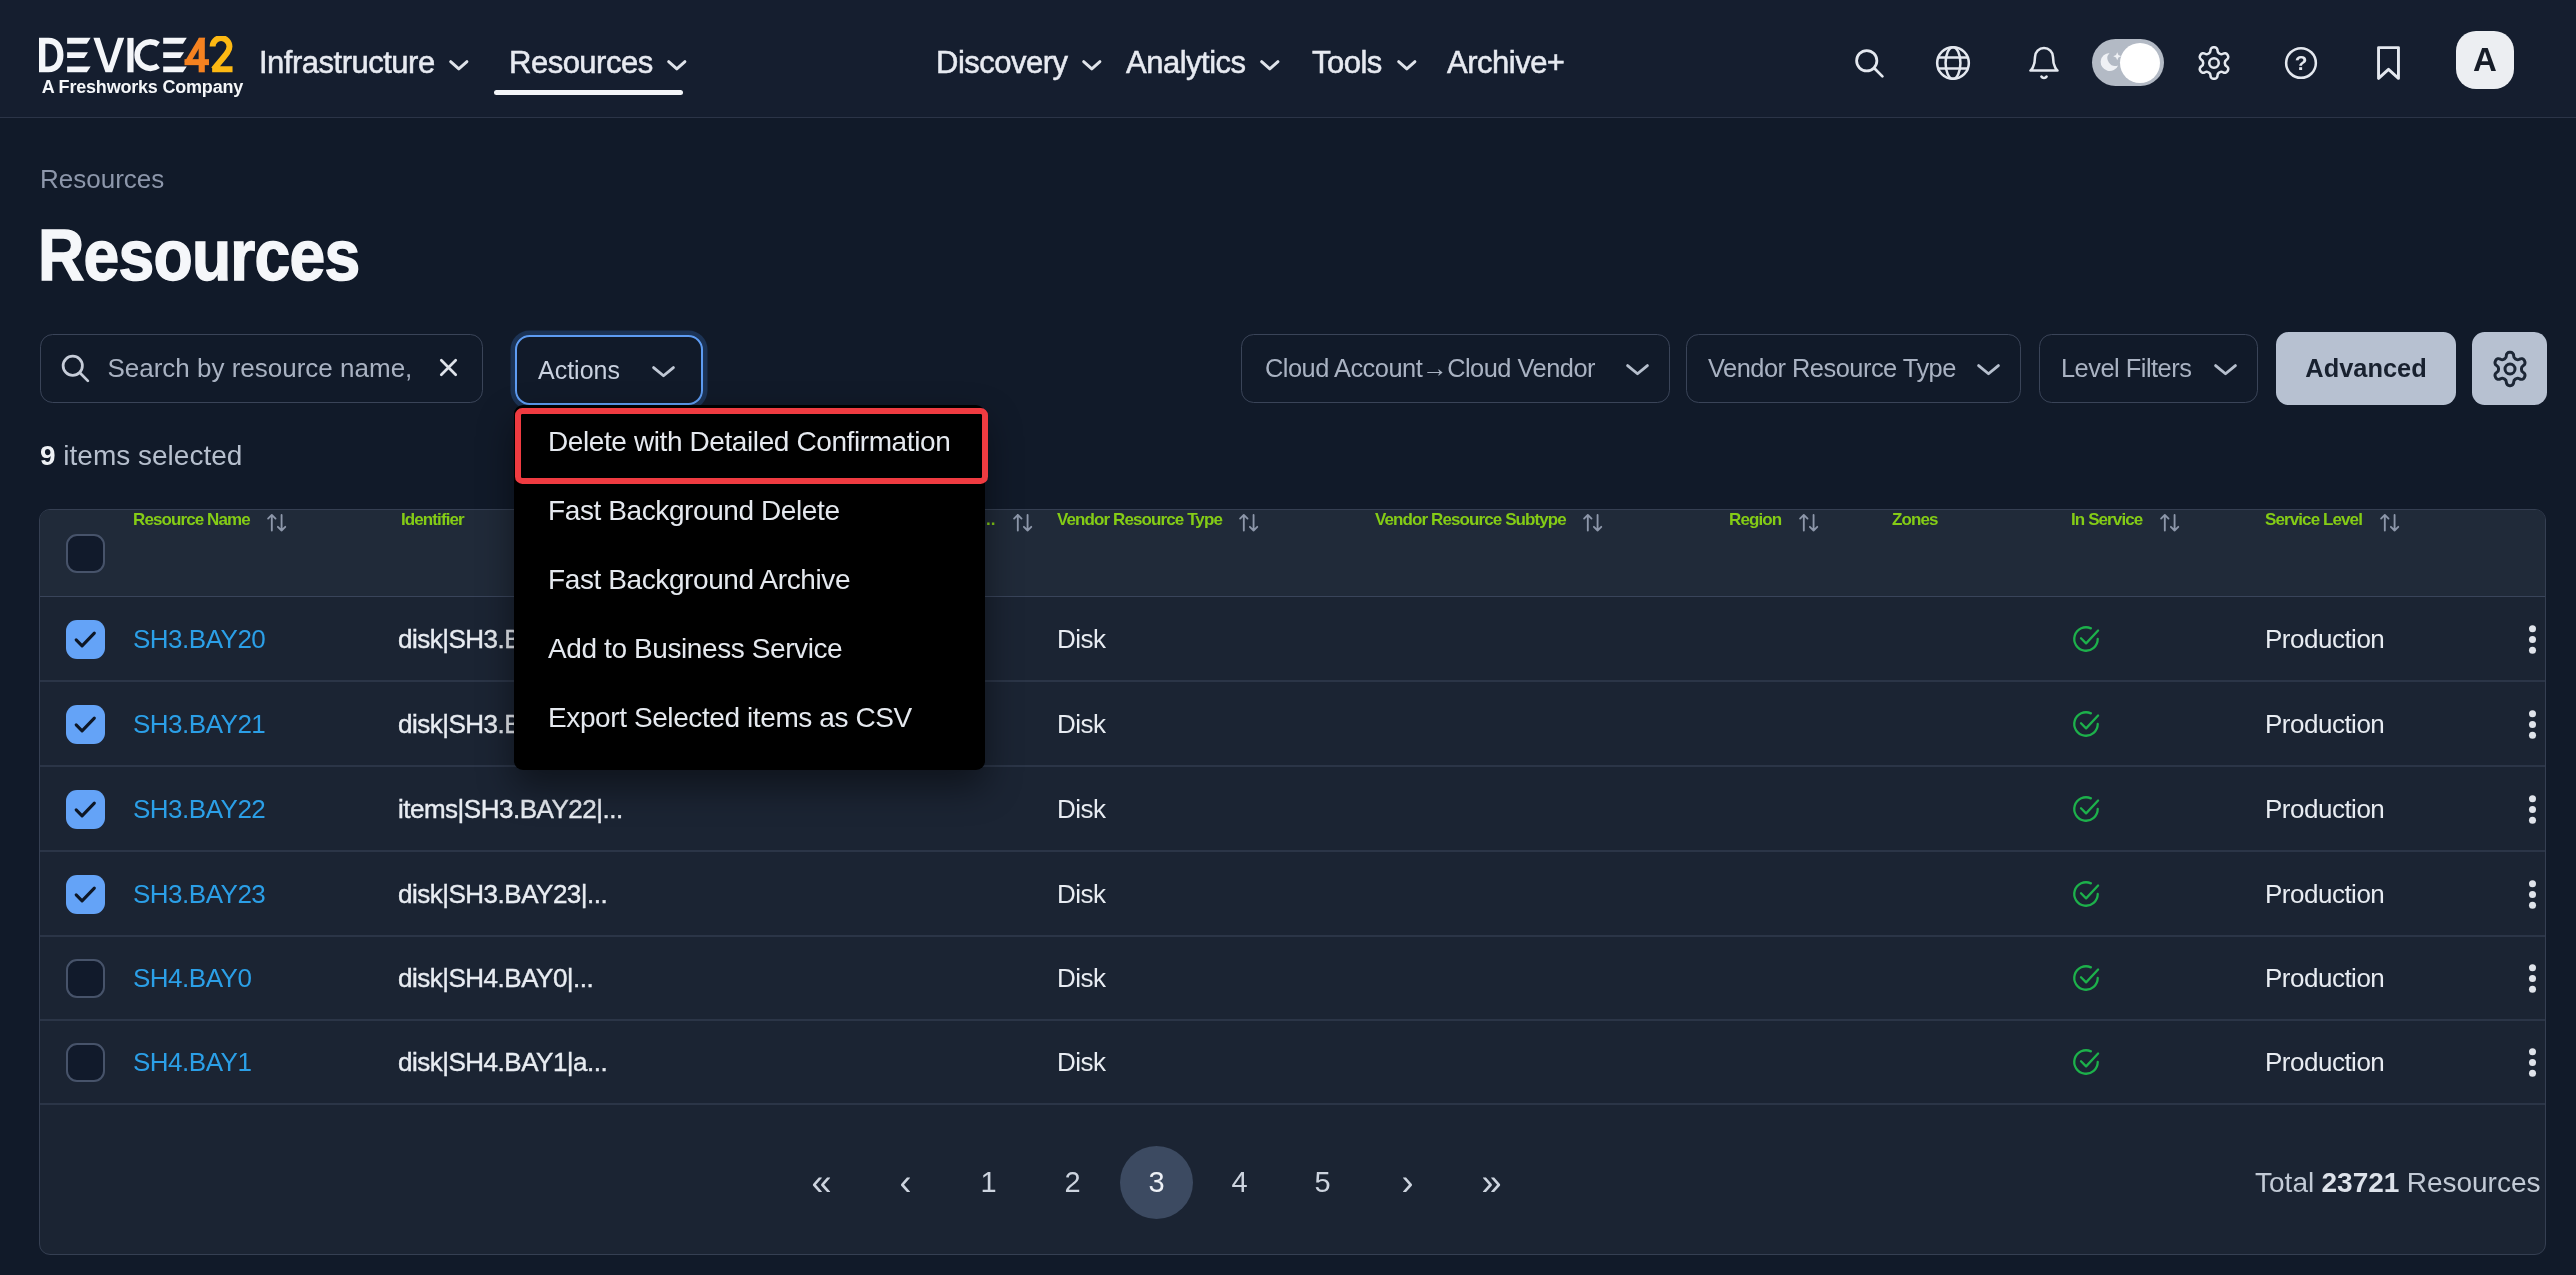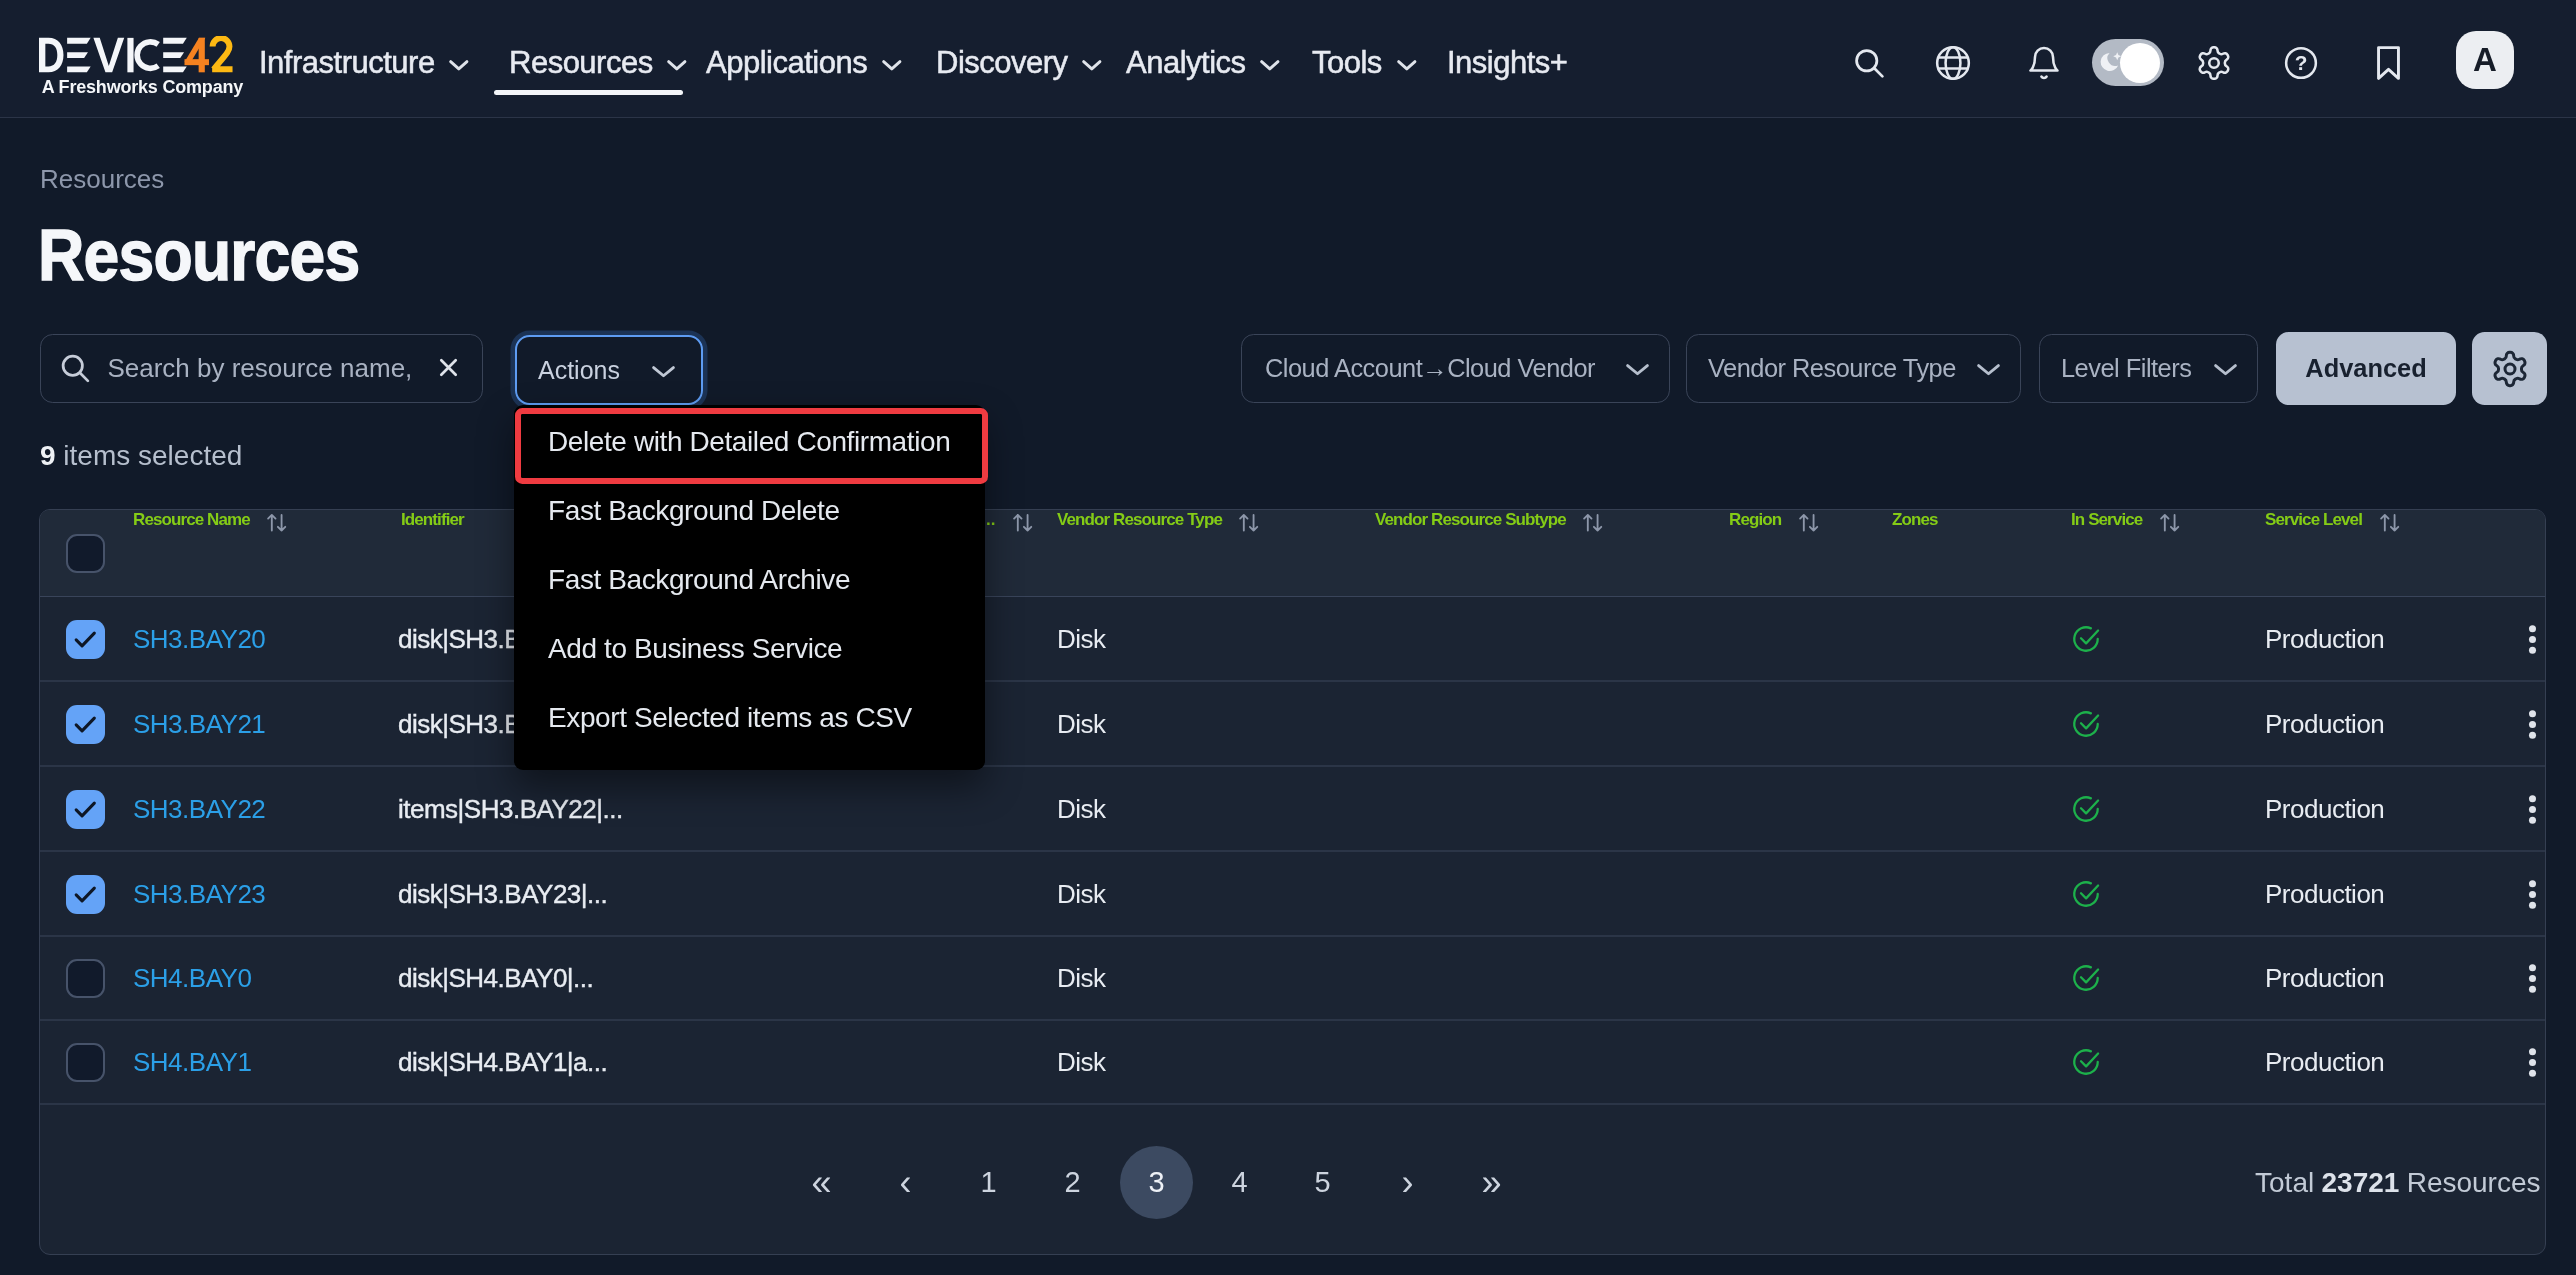--- a/index.html
+++ b/index.html
@@ -84,33 +84,30 @@
         <path fill="none" stroke="#fdb913" stroke-width="6.6" d="M191.5 11.5 a9.3 9.3 0 0 1 18.6 0 c0 5.5-4.5 9.5-17.5 25.2 M191 36.7 h22.5"></path>
       </svg>
       <div style="position:absolute; left:2.7px; top:41px; font-size:18px; font-weight:700; color:#f4f6f9; letter-spacing:-0.2px; white-space:nowrap;">A Freshworks Company</div>
     </div>
     <div class="navitem" style="left:259px;">Infrastructure <svg width="23.6" height="14.5" viewBox="0 0 26 16" fill="none" stroke="#dfe3ea" stroke-width="3.2" stroke-linecap="round" stroke-linejoin="round">
           <path d="M4 4 L13 12 L22 4"></path>
         </svg></div>
     <div class="navitem" style="left:509px;">Resources <svg width="23.6" height="14.5" viewBox="0 0 26 16" fill="none" stroke="#dfe3ea" stroke-width="3.2" stroke-linecap="round" stroke-linejoin="round">
           <path d="M4 4 L13 12 L22 4"></path>
         </svg></div>
-    <div class="navitem" style="left:706px;">Applications <svg width="23.6" height="14.5" viewBox="0 0 26 16" fill="none" stroke="#dfe3ea" stroke-width="3.2" stroke-linecap="round" stroke-linejoin="round">
-          <path d="M4 4 L13 12 L22 4"></path>
-        </svg></div>
     <div class="navitem" style="left:936px;">Discovery <svg width="23.6" height="14.5" viewBox="0 0 26 16" fill="none" stroke="#dfe3ea" stroke-width="3.2" stroke-linecap="round" stroke-linejoin="round">
           <path d="M4 4 L13 12 L22 4"></path>
         </svg></div>
     <div class="navitem" style="left:1126px;">Analytics <svg width="23.6" height="14.5" viewBox="0 0 26 16" fill="none" stroke="#dfe3ea" stroke-width="3.2" stroke-linecap="round" stroke-linejoin="round">
           <path d="M4 4 L13 12 L22 4"></path>
         </svg></div>
     <div class="navitem" style="left:1312px;">Tools <svg width="23.6" height="14.5" viewBox="0 0 26 16" fill="none" stroke="#dfe3ea" stroke-width="3.2" stroke-linecap="round" stroke-linejoin="round">
           <path d="M4 4 L13 12 L22 4"></path>
         </svg></div>
-    <div class="navitem" style="left:1447px;">Insights+</div>
+    <div class="navitem" style="left:1447px;">Archive+</div>
     <div id="nav-underline"></div>
 
     <div class="icobtn" style="left:1851px; width:36px;">
         <svg width="35" height="35" viewBox="0 0 38 38" fill="none" stroke="#e4e8ef" stroke-width="3">
           <circle cx="16" cy="16" r="11"></circle>
           <path d="M24.5 24.5 L33 33" stroke-linecap="round"></path>
         </svg>
       </div>
     <div class="icobtn" style="left:1934px; width:38px;">
         <svg width="38" height="38" viewBox="0 0 42 42" fill="none" stroke="#e4e8ef" stroke-width="2.8">

